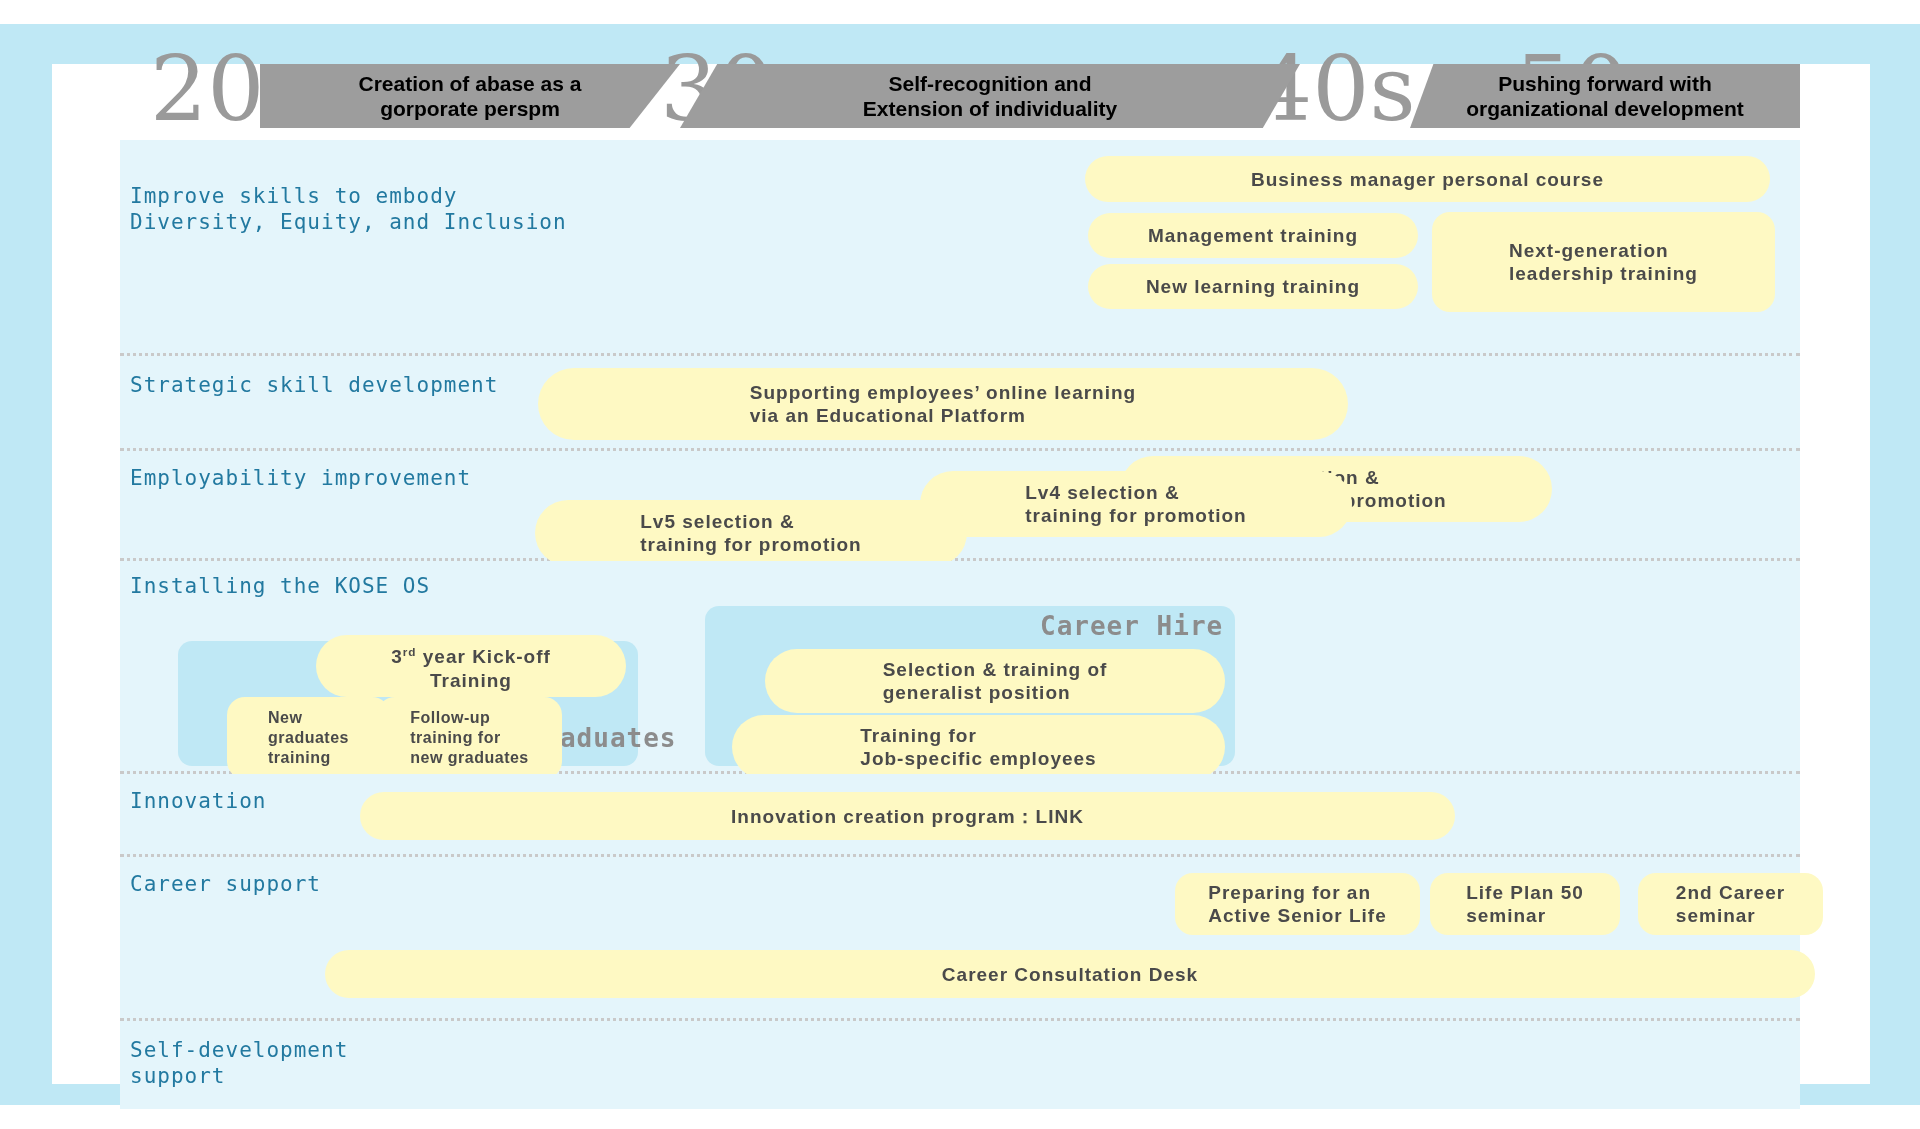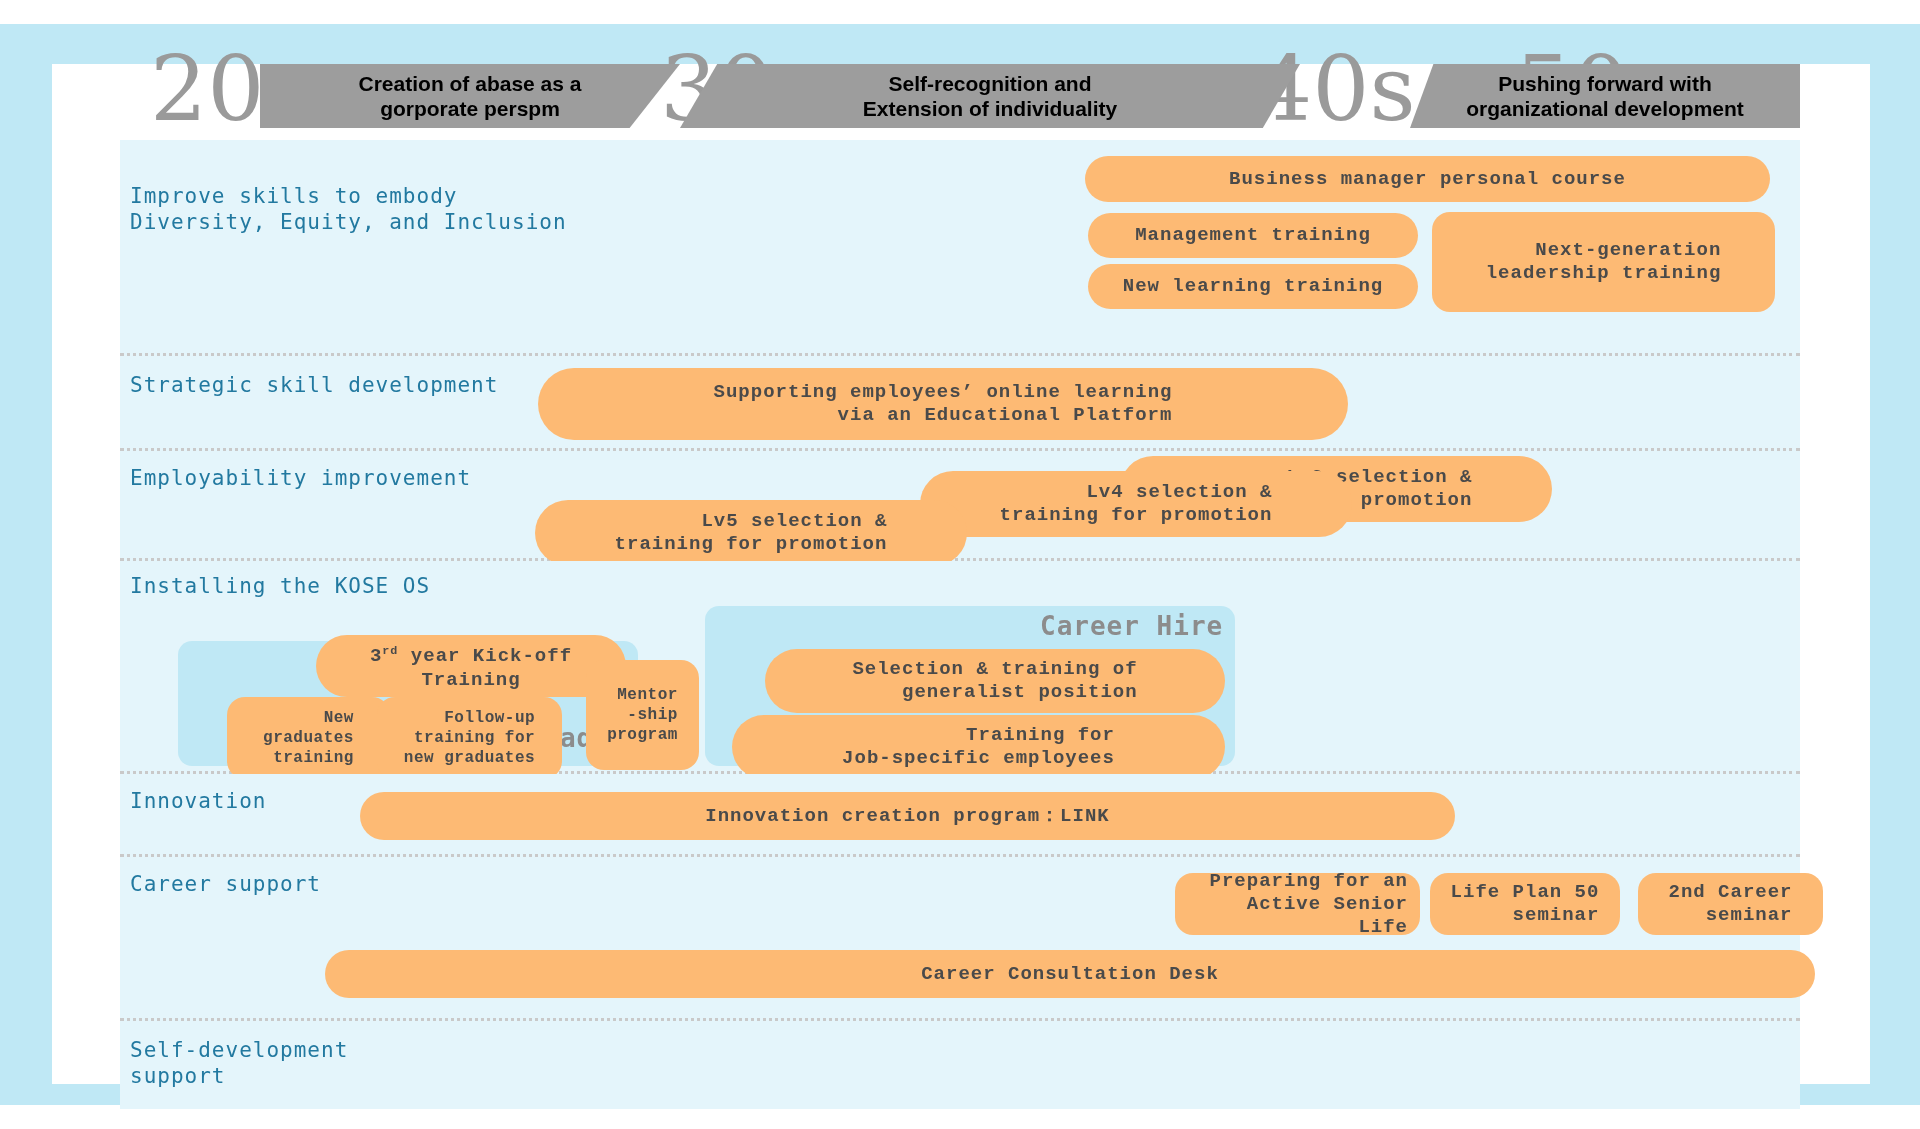--- a/index.html
+++ b/index.html
@@ -97,32 +97,32 @@
     font-size: 21px;
     letter-spacing: 1px;
     color: #2279a0;
     white-space: pre-line;
     line-height: 1.25;
   }
 
   
   .pill {
     position: absolute;
-    background: #fdba74;
+    background: #fef9c3;
     border-radius: 999px;
     color: #4a4a4a;
-    font-family: Liberation Mono, monospace;
+    font-family: Liberation Sans, sans-serif;
     font-weight: bold;
     font-size: 19px;
     letter-spacing: 1px;
     line-height: 23px;
     display: flex;
     align-items: center;
     justify-content: center;
-    text-align: right;
+    text-align: left;
     box-sizing: border-box;
     padding: 0 12px;
   }
   .pill.rr { border-radius: 18px; }
   .pill.small { font-size: 16px; line-height: 20px; letter-spacing: .5px; }
 
   
   .groupbox {
     position: absolute;
     background: #bfe8f5;
@@ -213,23 +213,20 @@
       </div>
 
       <div class="pill rr small" style="left:107px; top:136px; width:163px; height:82px; white-space:pre-line;">New
 graduates
 training</div>
 
       <div class="pill rr small" style="left:257px; top:136px; width:185px; height:82px; white-space:pre-line;">Follow-up
 training for
 new graduates</div>
 
-      <div class="pill rr small" style="left:466px; top:99px; width:113px; height:110px; white-space:pre-line;">Mentor
--ship
-program</div>
 
       <div class="pill rr small" style="left:66px; top:216px; width:166px; height:58px; white-space:pre-line;">Pre-Join
 seminar</div>
 
       <div class="pill" style="left:645px; top:88px; width:460px; height:64px; white-space:pre-line;">Selection &amp; training of
 generalist position</div>
 
       <div class="pill" style="left:612px; top:154px; width:493px; height:64px; white-space:pre-line;">Training for
 Job-specific employees</div>
     </div>

